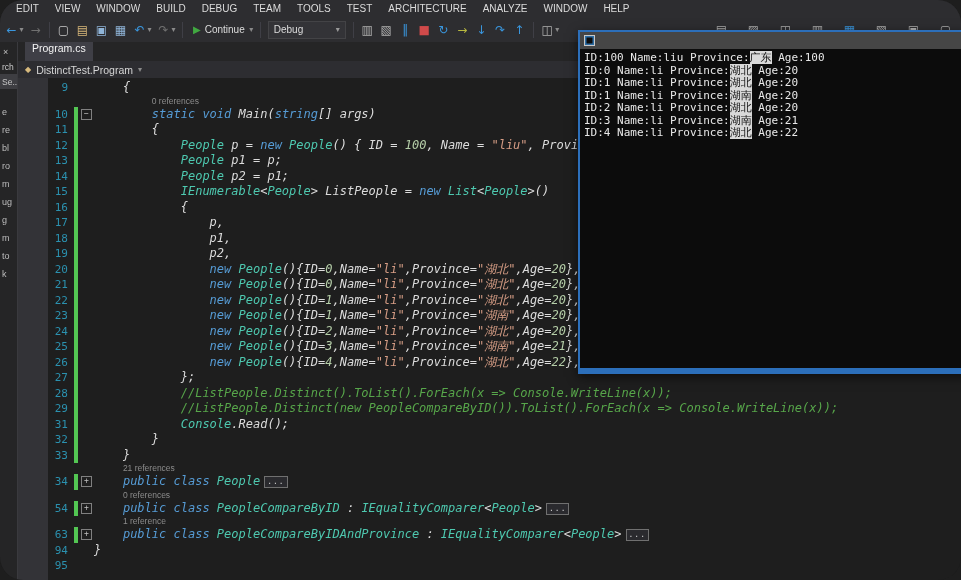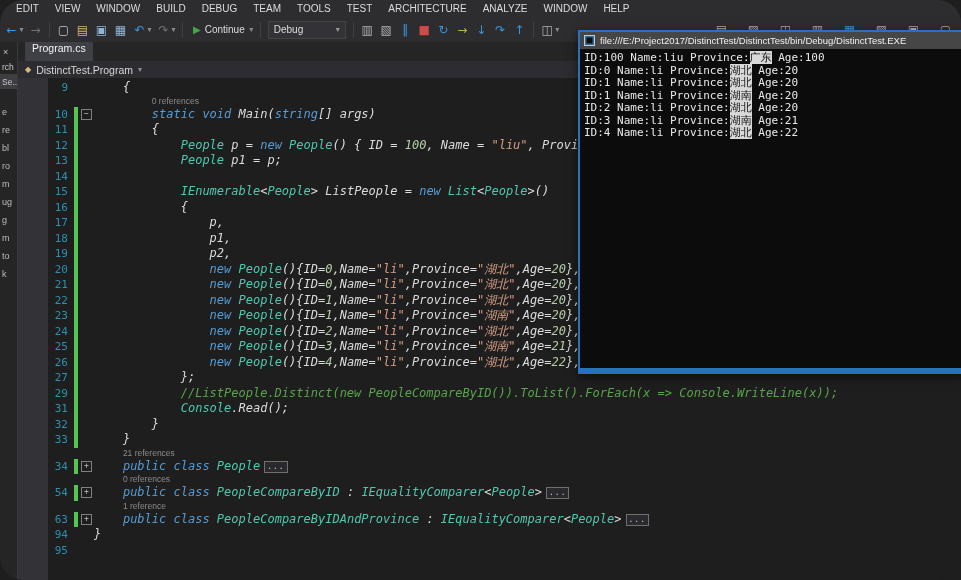--- a/index.html
+++ b/index.html
@@ -228,20 +228,21 @@
             <div class="row">
               <div class="numcell">13</div>
               <div class="bar chg"></div>
               <div class="foldcell"></div>
               <div class="code">            <span class="tok-ty">People</span><span class="tok-pl"> p1 = p;</span></div>
             </div>
             <div class="row">
               <div class="numcell">14</div>
               <div class="bar chg"></div>
               <div class="foldcell"></div>
+              <div class="code">            <span class="tok-ty">People</span><span class="tok-pl"> p2 = p1;</span></div>
             </div>
             <div class="row">
               <div class="numcell">15</div>
               <div class="bar chg"></div>
               <div class="foldcell"></div>
               <div class="code">            <span class="tok-ty">IEnumerable</span><span class="tok-pl">&lt;</span><span class="tok-ty">People</span><span class="tok-pl">&gt; ListPeople = </span><span class="tok-kw">new</span><span class="tok-pl"> </span><span class="tok-ty">List</span><span class="tok-pl">&lt;</span><span class="tok-ty">People</span><span class="tok-pl">&gt;()</span></div>
             </div>
             <div class="row">
               <div class="numcell">16</div>
               <div class="bar chg"></div>
@@ -306,20 +307,26 @@
               <div class="numcell">26</div>
               <div class="bar chg"></div>
               <div class="foldcell"></div>
               <div class="code">                <span class="tok-kw">new</span><span class="tok-pl"> </span><span class="tok-ty">People</span><span class="tok-pl">(){ID=</span><span class="tok-nm">4</span><span class="tok-pl">,Name=</span><span class="tok-str">"li"</span><span class="tok-pl">,Province=</span><span class="tok-str">"湖北"</span><span class="tok-pl">,Age=</span><span class="tok-nm">22</span><span class="tok-pl">},</span></div>
             </div>
             <div class="row">
               <div class="numcell">27</div>
               <div class="bar chg"></div>
               <div class="foldcell"></div>
               <div class="code">            <span class="tok-pl">};</span></div>
+            </div>
+            <div class="row">
+              <div class="numcell">28</div>
+              <div class="bar chg"></div>
+              <div class="foldcell"></div>
+              <div class="code">            <span class="tok-com">//ListPeople.Distinct().ToList().ForEach(x =&gt; Console.WriteLine(x));</span></div>
             </div>
             <div class="row">
               <div class="numcell">29</div>
               <div class="bar chg"></div>
               <div class="foldcell"></div>
               <div class="code">            <span class="tok-com">//ListPeople.Distinct(new PeopleCompareByID()).ToList().ForEach(x =&gt; Console.WriteLine(x));</span></div>
             </div>
             <div class="row">
               <div class="numcell">31</div>
               <div class="bar chg"></div>
@@ -393,21 +400,20 @@
               <div class="code"></div>
             </div>
           </div>
       </div>
     </div>
   </div>
 
   <div class="console">
     <div class="console-title">
       <span class="console-icon"></span>
-      <span class="console-title-text">file:///E:/Project2017/DistinctTest/DistinctTest/bin/Debug/DistinctTest.EXE</span>
     </div>
     <div class="console-body" id="consoleBody">
         <div class="cline"><span>ID:100 Name:liu Province:</span><span class="csel">广东</span><span> Age:100</span></div>
         <div class="cline"><span>ID:0 Name:li Province:</span><span class="csel">湖北</span><span> Age:20</span></div>
         <div class="cline"><span>ID:1 Name:li Province:</span><span class="csel">湖北</span><span> Age:20</span></div>
         <div class="cline"><span>ID:1 Name:li Province:</span><span class="csel">湖南</span><span> Age:20</span></div>
         <div class="cline"><span>ID:2 Name:li Province:</span><span class="csel">湖北</span><span> Age:20</span></div>
         <div class="cline"><span>ID:3 Name:li Province:</span><span class="csel">湖南</span><span> Age:21</span></div>
         <div class="cline"><span>ID:4 Name:li Province:</span><span class="csel">湖北</span><span> Age:22</span></div>
       </div>

